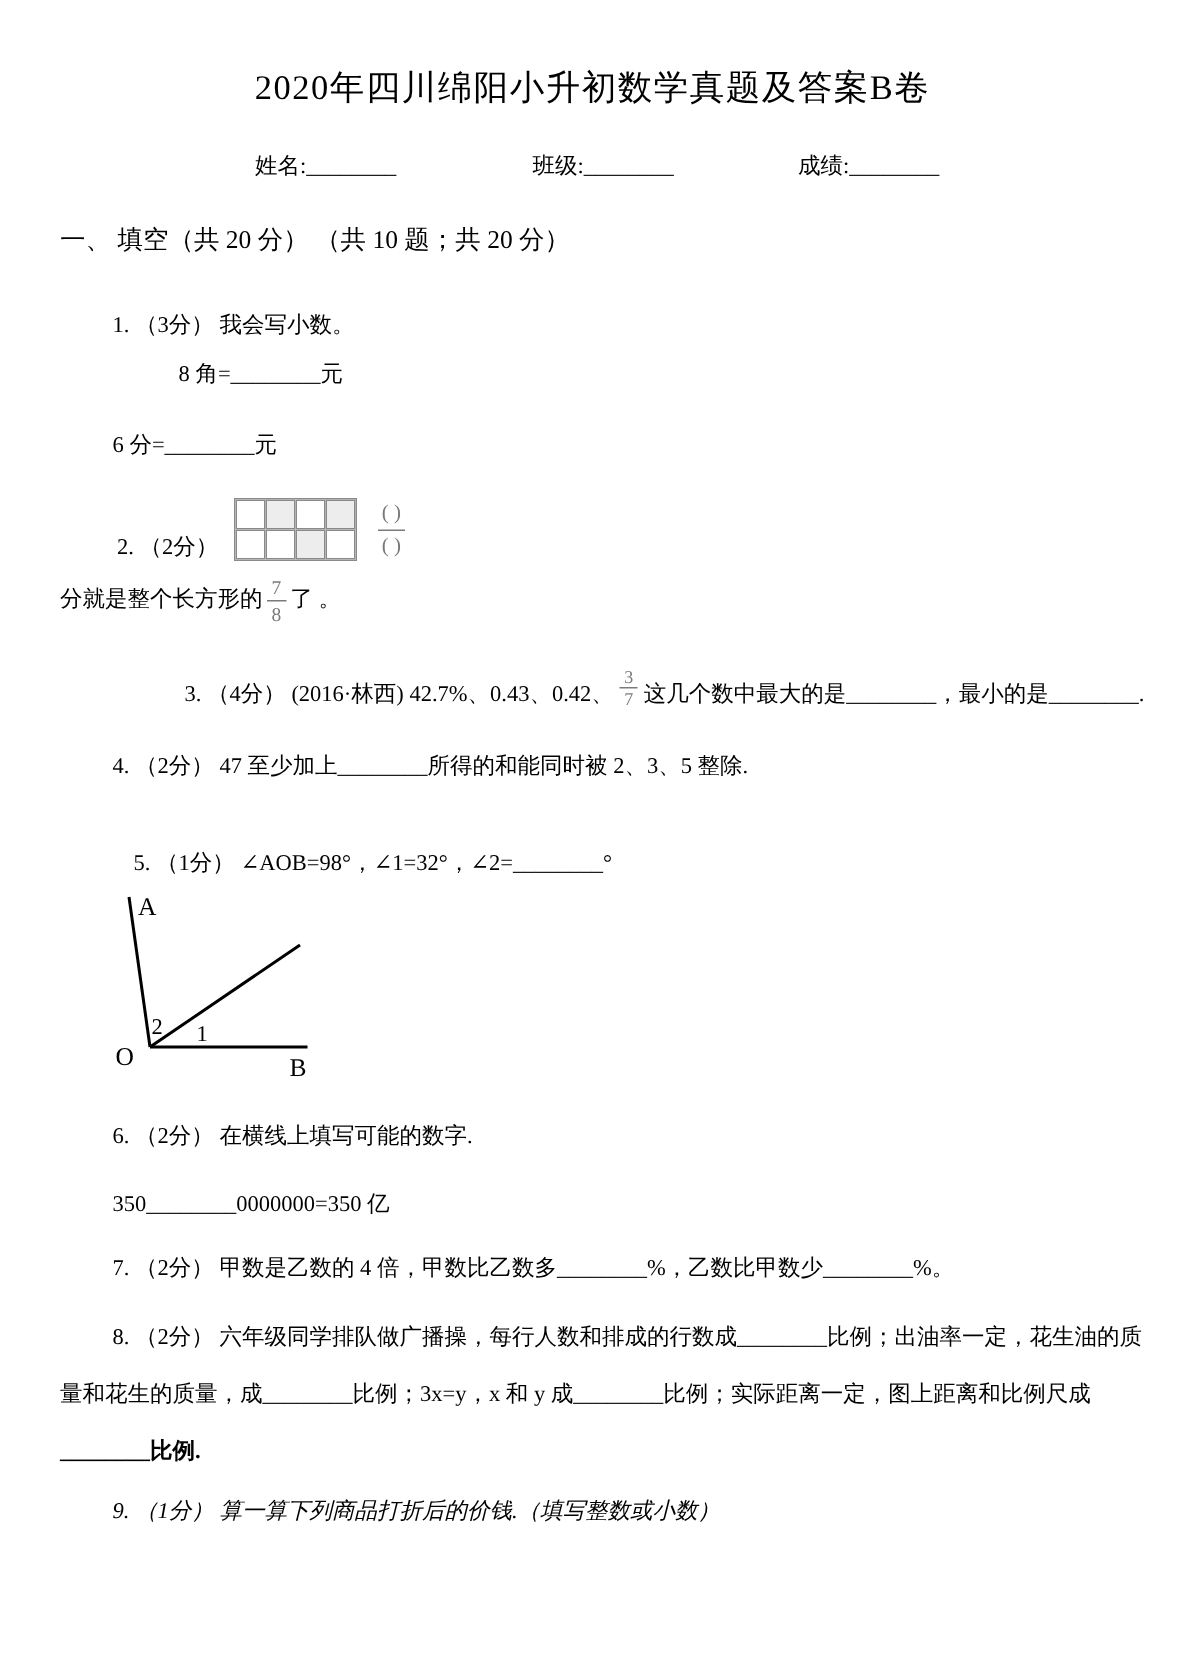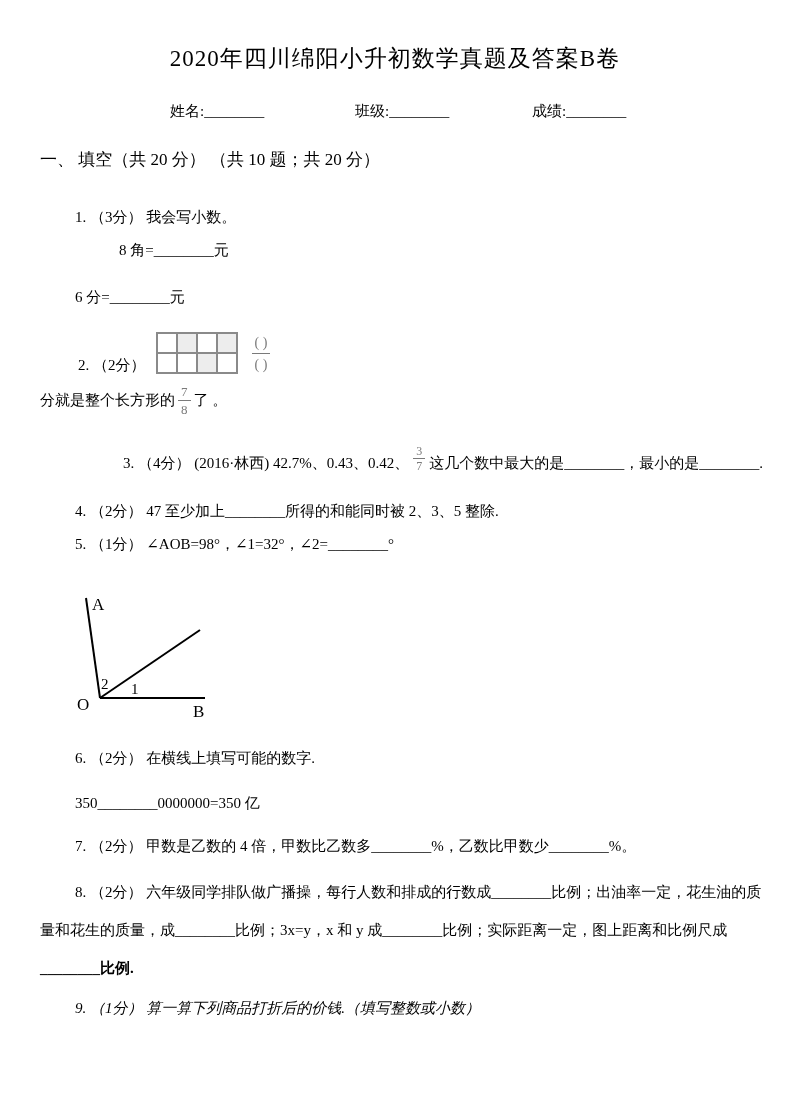--- a/index.html
+++ b/index.html
@@ -80,21 +80,21 @@
   <span>3. （4分） (2016·林西) 42.7%、0.43、0.42、</span>
   <span class="frac small">
     <span class="num">3</span>
     <span class="den">7</span>
   </span>
   <span>这几个数中最大的是________，最小的是________.</span>
 </div>
 
 <div class="abs qline" style="top:503px;">4. （2分） 47 至少加上________所得的和能同时被 2、3、5 整除.</div>
 
-<div class="abs qline" style="top:536px;">5. （1分） ∠AOB=98°，∠1=32°，∠2=________°</div>
+<div class="abs qline" style="top:568px;margin-left:14px;">5. （1分） ∠AOB=98°，∠1=32°，∠2=________°</div>
 
 <svg class="abs" style="left:55px;top:588px;" width="185" height="132" viewBox="0 0 185 132">
   <line x1="45" y1="110" x2="31" y2="10" stroke="#000" stroke-width="2"></line>
   <line x1="45" y1="110" x2="150" y2="110" stroke="#000" stroke-width="2"></line>
   <line x1="45" y1="110" x2="145" y2="42" stroke="#000" stroke-width="2"></line>
   <text x="37" y="22" font-size="17">A</text>
   <text x="22" y="122" font-size="17">O</text>
   <text x="138" y="129" font-size="17">B</text>
   <text x="46" y="101" font-size="15">2</text>
   <text x="76" y="106" font-size="15">1</text>

